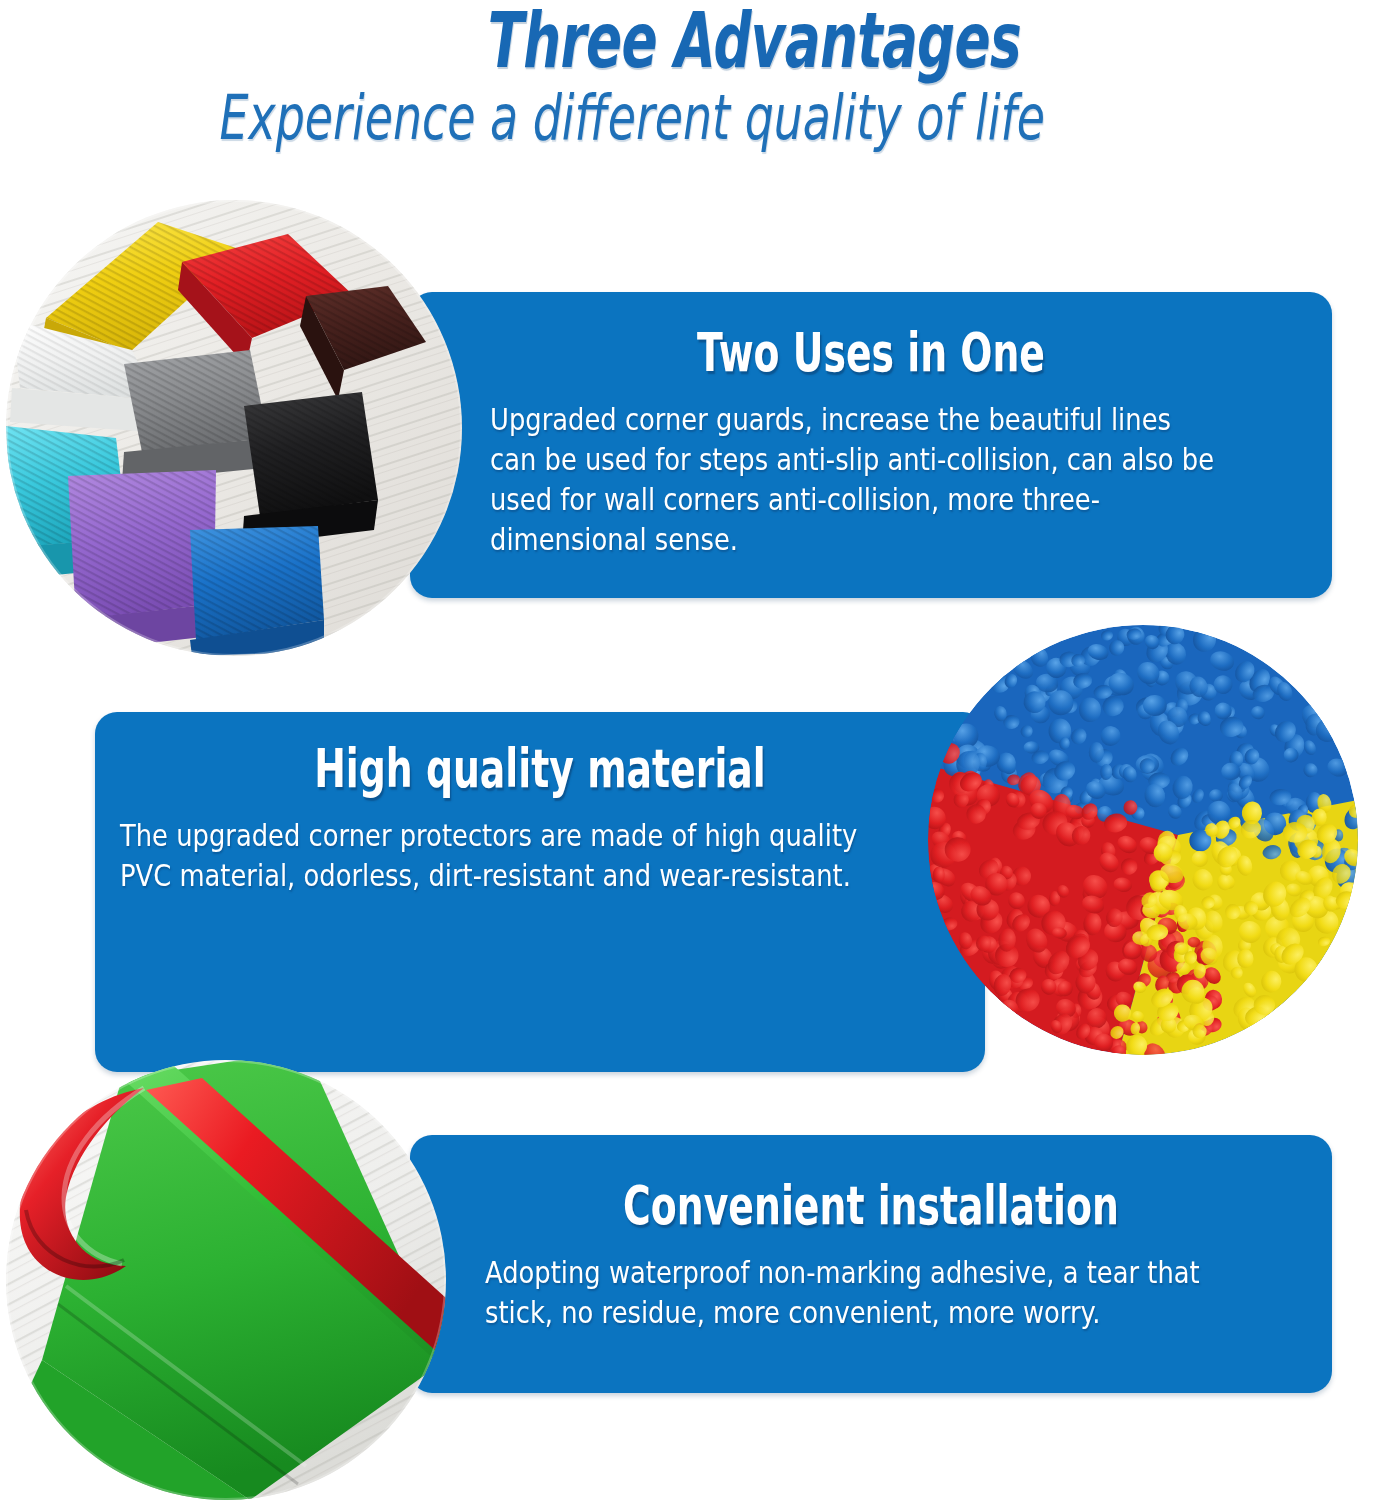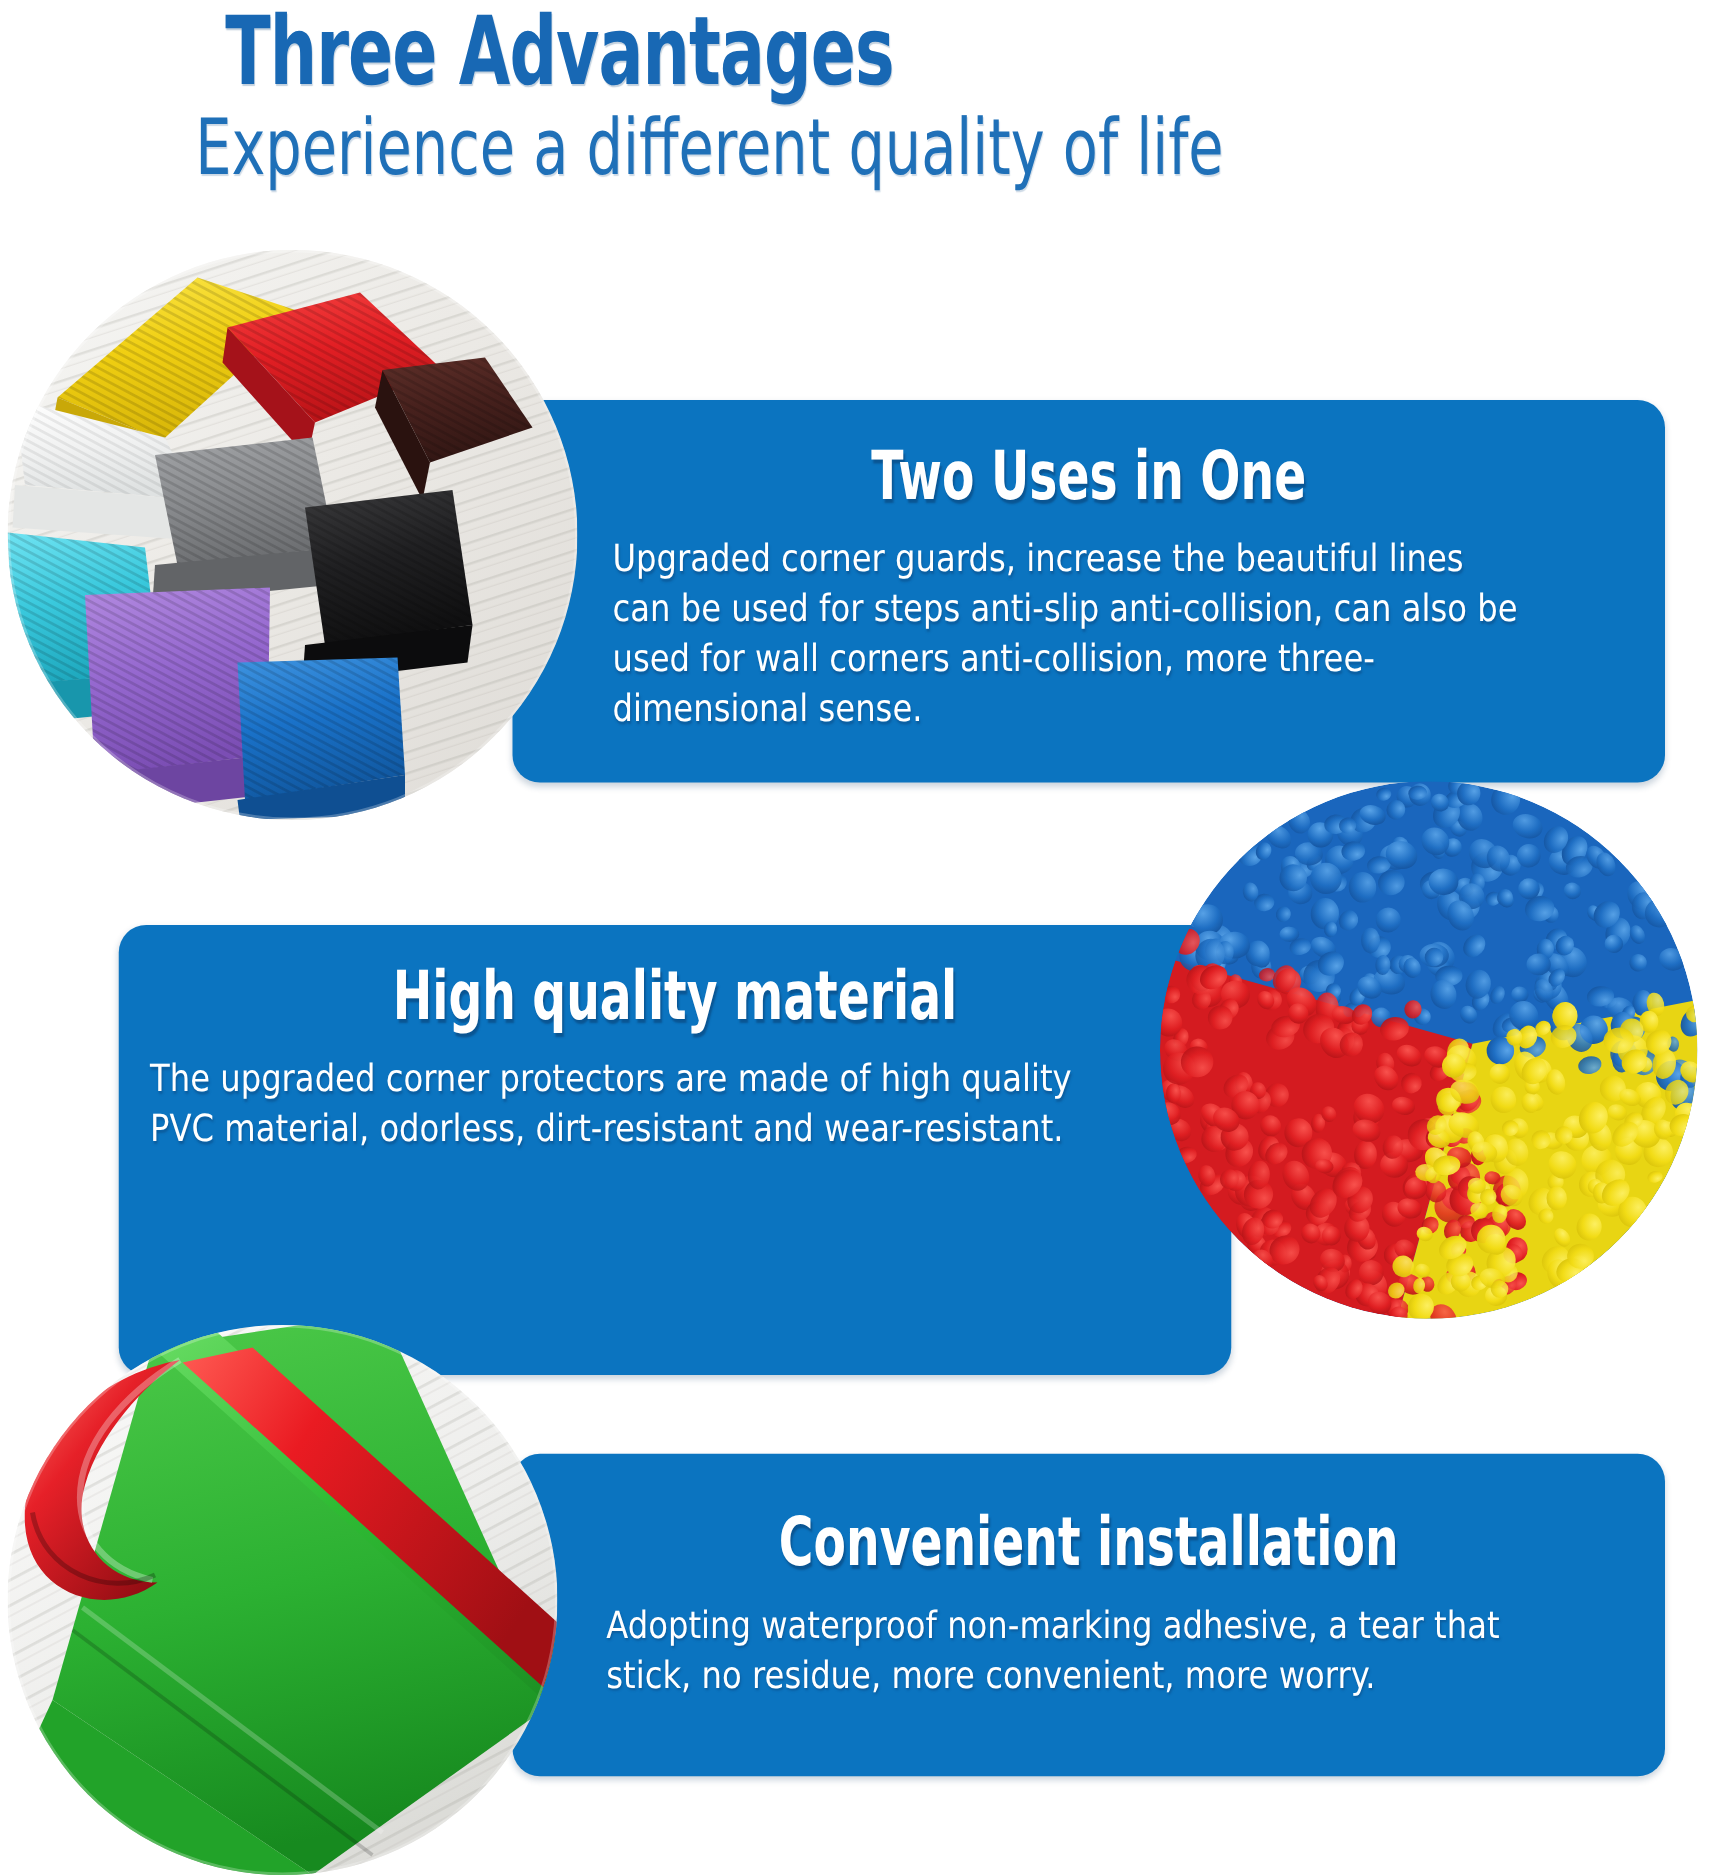--- a/index.html
+++ b/index.html
@@ -12,21 +12,22 @@
     overflow: hidden;
     position: relative;
   }
 
   
   #header {
     position: absolute;
     top: 0; left: 0;
     width: 1201px;
     height: 190px;
-    text-align: left;
+    text-align: right;
+    font-style: italic;
   }
   #main-title {
     position: absolute;
     top: 2px; left: 0; width: 100%;
     font-family: "DejaVu Sans", sans-serif;
     font-weight: 700;
     font-size: 76px;
     line-height: 78px;
     letter-spacing: -1px;
     color: #1868b4;
@@ -48,21 +49,20 @@
     white-space: nowrap;
     text-shadow: 1px 2px 1px rgba(130,160,190,0.40);
   }
 
   
   .panel {
     position: absolute;
     background: #0b74c0;
     border-radius: 22px;
     box-shadow: 0 3px 5px rgba(20,60,100,0.22);
-    margin-top: 28px;
   }
   #panel-1 { left: 410px; top: 292px; width: 922px; height: 306px; }
   #panel-2 { left: 95px;  top: 712px; width: 890px; height: 360px; }
   #panel-3 { left: 410px; top: 1135px; width: 922px; height: 258px; }
 
   .panel-inner {
     position: absolute;
     top: 0; left: 0;
     width: 100%; height: 100%;
   }

